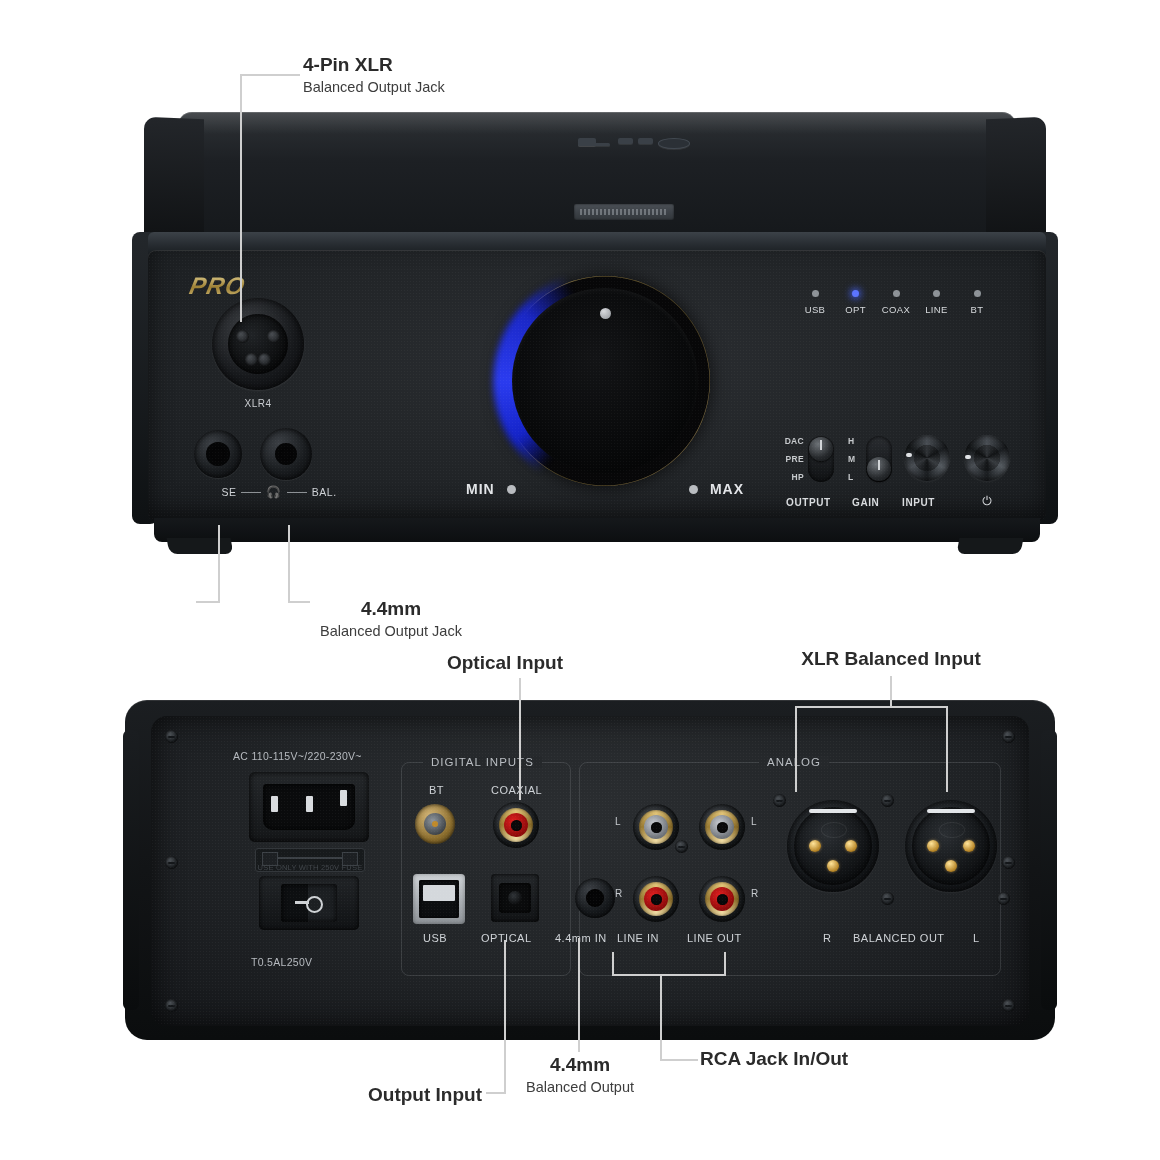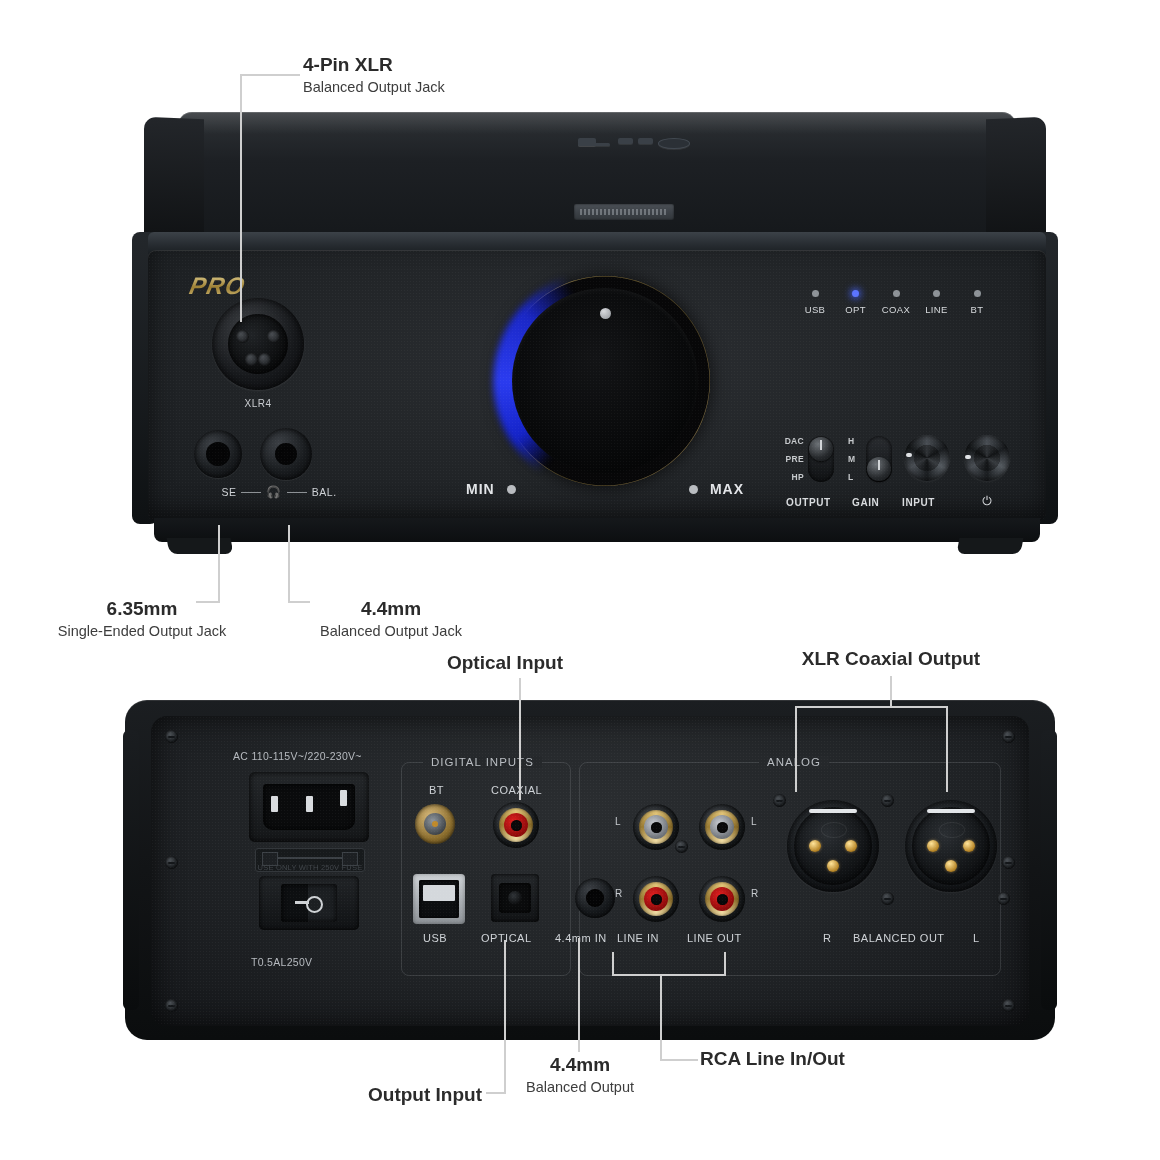--- a/index.html
+++ b/index.html
@@ -557,61 +557,57 @@
     </div>
   </div>
 
   <div class="callout" style="left:303px;top:54px;">
     <div class="ttl">4-Pin XLR</div>
     <div class="sub">Balanced Output Jack</div>
   </div>
   <div class="lead h" style="left:242px;top:74px;width:58px;"></div>
   <div class="lead v" style="left:240px;top:74px;height:248px;"></div>
 
-  <div class="callout c-center" style="left:52px;top:598px;width:180px;">
-    <div class="ttl">6.35mm</div>
-    <div class="sub">Single-Ended Output Jack</div>
-  </div>
   <div class="lead v" style="left:218px;top:525px;height:78px;"></div>
   <div class="lead h" style="left:196px;top:601px;width:24px;"></div>
 
   <div class="callout c-center" style="left:310px;top:598px;width:162px;">
     <div class="ttl">4.4mm</div>
     <div class="sub">Balanced Output Jack</div>
   </div>
   <div class="lead v" style="left:288px;top:525px;height:78px;"></div>
   <div class="lead h" style="left:288px;top:601px;width:22px;"></div>
 
   <div class="callout c-center" style="left:424px;top:652px;width:162px;">
     <div class="ttl">Optical Input</div>
   </div>
   <div class="lead v" style="left:519px;top:678px;height:122px;"></div>
 
   <div class="callout c-center" style="left:766px;top:648px;width:250px;">
-    <div class="ttl">XLR Coaxial Output</div>
+    <div class="ttl">XLR Balanced Input</div>
   </div>
   <div class="lead v" style="left:890px;top:676px;height:30px;"></div>
   <div class="lead h" style="left:795px;top:706px;width:152px;"></div>
   <div class="lead v" style="left:795px;top:706px;height:86px;"></div>
   <div class="lead v" style="left:946px;top:706px;height:86px;"></div>
 
   <div class="callout c-right" style="left:300px;top:1084px;width:182px;">
     <div class="ttl">Output Input</div>
   </div>
   <div class="lead v" style="left:504px;top:940px;height:152px;"></div>
   <div class="lead h" style="left:486px;top:1092px;width:20px;"></div>
 
   <div class="callout c-center" style="left:512px;top:1054px;width:136px;">
     <div class="ttl">4.4mm</div>
     <div class="sub">Balanced Output</div>
   </div>
   <div class="lead v" style="left:578px;top:938px;height:114px;"></div>
 
   <div class="callout" style="left:700px;top:1048px;">
-    <div class="ttl">RCA Line In/Out</div>
+    <div class="ttl">RCA Jack In/Out</div>
   </div>
   <div class="lead h" style="left:660px;top:1059px;width:38px;"></div>
   <div class="lead v" style="left:660px;top:974px;height:86px;"></div>
   <div class="lead h" style="left:612px;top:974px;width:114px;"></div>
   <div class="lead v" style="left:612px;top:952px;height:24px;"></div>
   <div class="lead v" style="left:724px;top:952px;height:24px;"></div>
 
 </div>
 
 </body></html>

